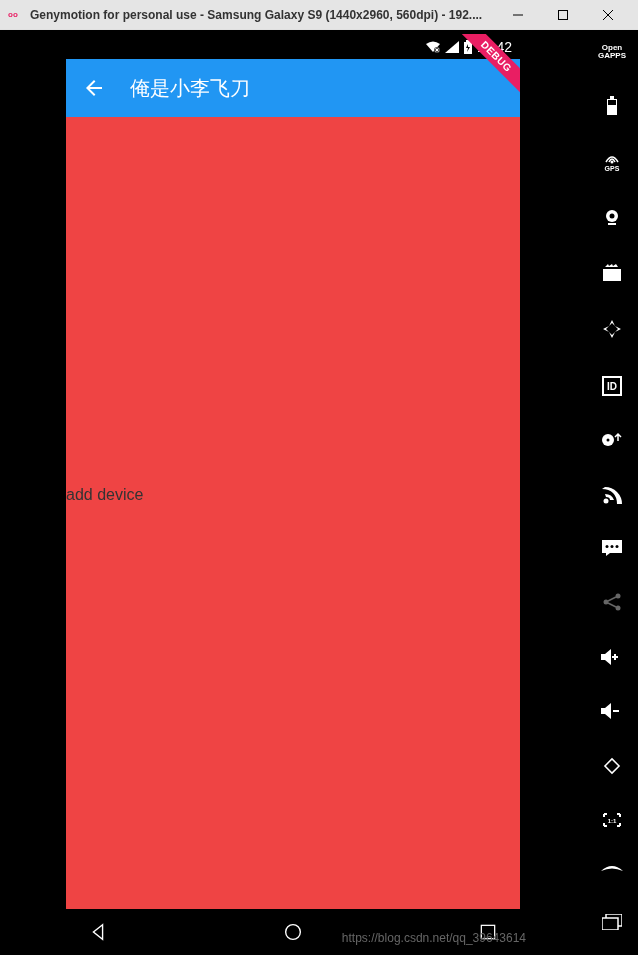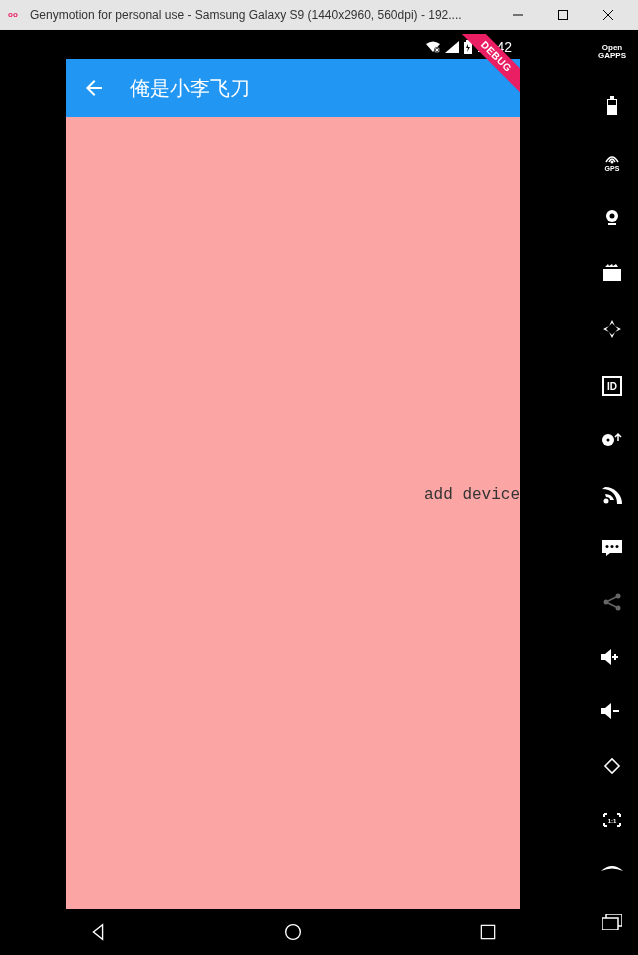--- a/index.html
+++ b/index.html
@@ -24,21 +24,21 @@
     .window-icon {
       width: 16px;
       height: 16px;
       margin-right: 6px;
       display: flex;
       align-items: center;
       color: #e91e63;
       font-size: 8px;
       font-weight: bold;
     }
-    .window-title { flex: 1; }
+    .window-title { flex: 1; font-weight: bold; }
     .window-controls {
       display: flex;
       gap: 0;
     }
     .window-control {
       width: 45px;
       height: 30px;
       display: flex;
       align-items: center;
       justify-content: center;
@@ -102,25 +102,24 @@
       padding: 17px 16px;
       gap: 24px;
       color: #fff;
     }
     .app-bar-title {
       font-size: 20px;
       font-weight: 400;
     }
     .app-content {
       flex: 1;
-      background: #fca5a5;
-      display: flex;
-      align-items: center;
-      justify-content: flex-end;
-      font-family: Liberation Mono, monospace;
+      background: #ef4444;
+      display: flex;
+      align-items: center;
+      justify-content: flex-start;
     }
     .content-text {
       font-size: 16px;
       color: #333;
       margin-top: -40px;
     }
     .nav-bar {
       height: 46px;
       background: #000;
       display: flex;
@@ -251,20 +250,21 @@
         <svg width="22" height="22" viewBox="0 0 24 24">
             <circle cx="12" cy="12" r="8" fill="none" stroke="#fff" stroke-width="1.5"></circle>
           </svg>
       </div>
       <div class="nav-btn">
         <svg width="20" height="20" viewBox="0 0 24 24">
             <rect x="4" y="4" width="16" height="16" fill="none" stroke="#fff" stroke-width="1.5"></rect>
           </svg>
       </div>
     </div>
+    <div class="watermark-right">https://blog.csdn.net/qq_39643614</div>
   </div>
 
   <div class="sidebar">
     <div class="sidebar-btn">
       <div class="open-gapps" style="white-space:pre;">Open
 GAPPS</div>
     </div>
     <div class="sidebar-btn">
       <svg width="14" height="20" viewBox="0 0 14 20">
           <rect x="2" y="3" width="10" height="16" fill="#fff"></rect>

